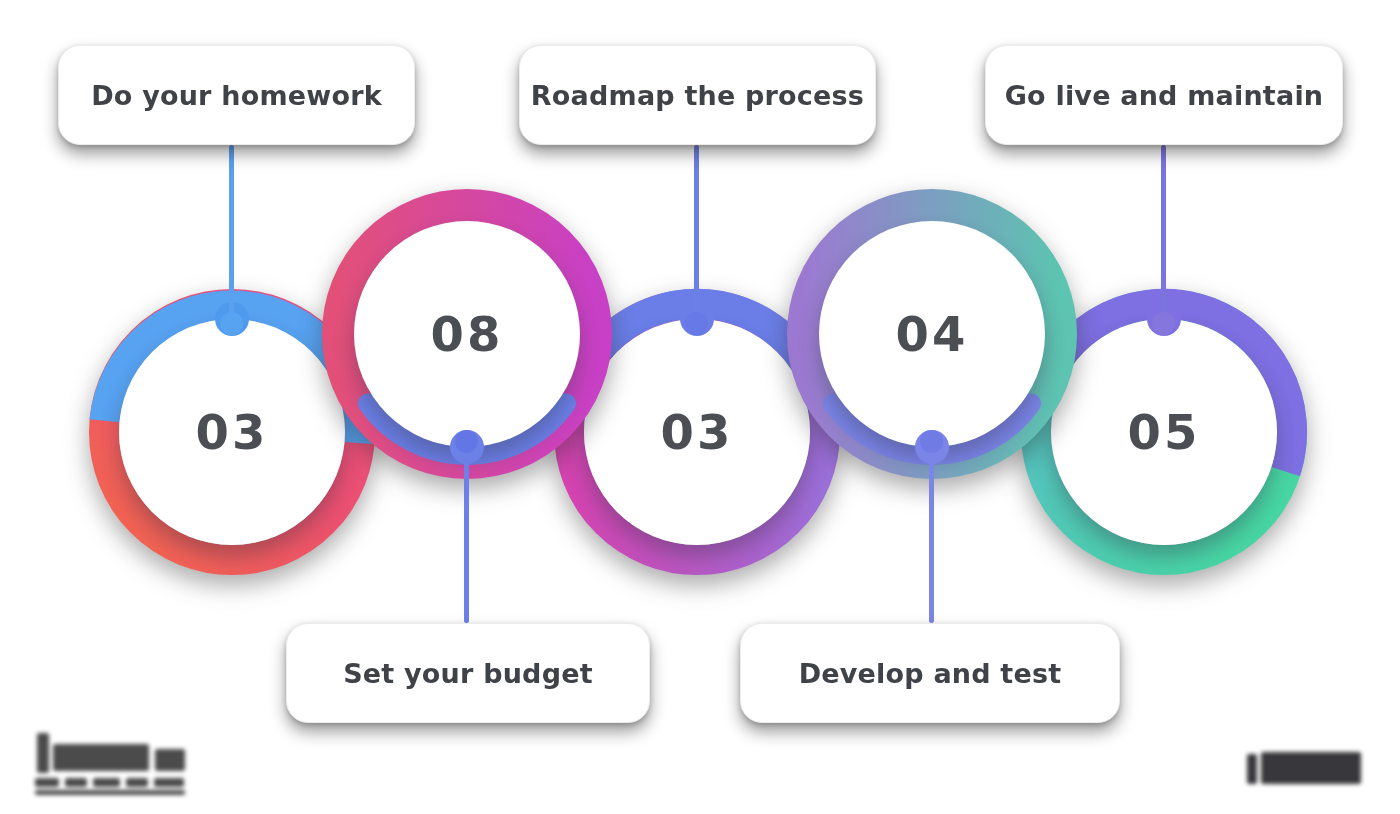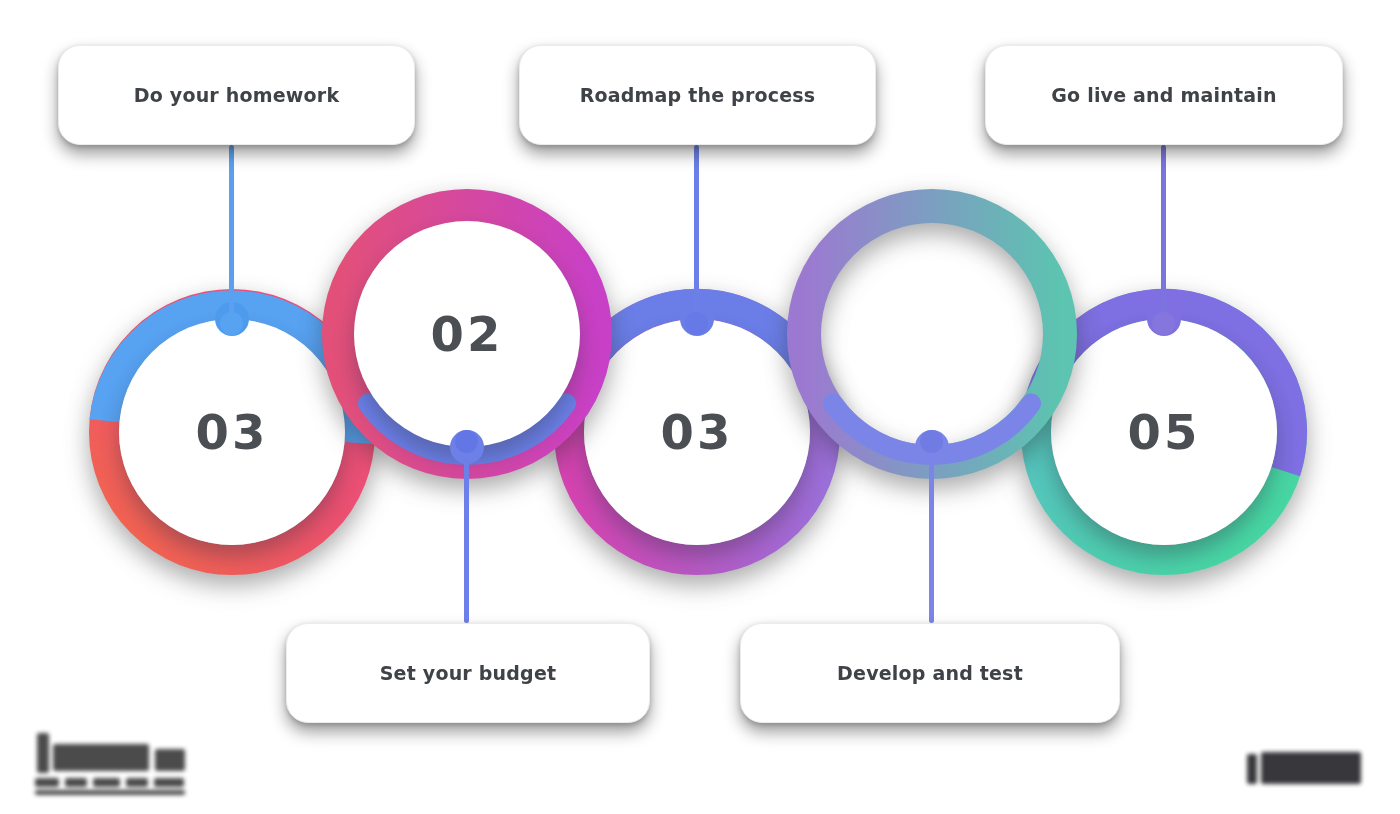--- a/index.html
+++ b/index.html
@@ -7,21 +7,21 @@
     position:relative;width:1400px;height:814px;background:#ffffff;
     font-family:"DejaVu Sans","Liberation Sans",sans-serif;overflow:hidden;
   }
   .label-card{
     position:absolute;height:100px;background:#ffffff;border:1px solid #ececec;
     border-radius:22px;display:flex;align-items:center;justify-content:center;
     box-shadow:0 9px 16px rgba(25,25,25,.42),0 2px 5px rgba(0,0,0,.18);
     box-sizing:border-box;z-index:30;
   }
   .label-card span{
-    color:#3F4347;font-size:19px;font-weight:600;letter-spacing:.2px;white-space:nowrap;
+    color:#3F4347;font-size:27px;font-weight:600;letter-spacing:.2px;white-space:nowrap;
   }
   .ring-svg{position:absolute;overflow:visible;filter:drop-shadow(0 10px 12px rgba(40,40,40,.40));}
   .inner-circle{
     position:absolute;width:226px;height:226px;border-radius:50%;background:#ffffff;
     box-shadow:0 12px 20px rgba(45,45,60,.32);
     display:flex;align-items:center;justify-content:center;
   }
   .step-number{
     color:#4B4F54;font-size:48px;font-weight:700;letter-spacing:3px;
   }
@@ -112,21 +112,24 @@
       <linearGradient id="g4" x1="0" y1="0.5" x2="1" y2="0.5">
         <stop offset="0" stop-color="#9C79D1"></stop>
         <stop offset="1" stop-color="#5CC4B0"></stop>
       </linearGradient>
     </defs>
     <circle cx="165" cy="165" r="128" fill="none" stroke="url(#g4)" stroke-width="34"></circle>
     <path d="M 264.1 234.4 A 121 121 0 0 1 65.9 234.4" fill="none" stroke="#7B85E8" stroke-width="20" stroke-linecap="round"></path>
   </svg>
 
   <div class="inner-circle z6" style="left:354px;top:221px">
-    <span class="step-number">02</span>
+    <span class="step-number">08</span>
+  </div>
+  <div class="inner-circle z6" style="left:819px;top:221px">
+    <span class="step-number">04</span>
   </div>
 
   <div class="notch z7" style="left:450px;top:430px;background:#6C80E8"></div>
   <div class="connector z7" style="left:464px;top:444px;height:179px;background:#6C80E8"></div>
   <div class="dot z7" style="left:455px;top:430px;background:#6277E5"></div>
 
   <div class="notch z7" style="left:915px;top:430px;background:#7B85E8"></div>
   <div class="connector z7" style="left:929px;top:444px;height:179px;background:#7B85E8"></div>
   <div class="dot z7" style="left:920px;top:430px;background:#707CE4"></div>
 

